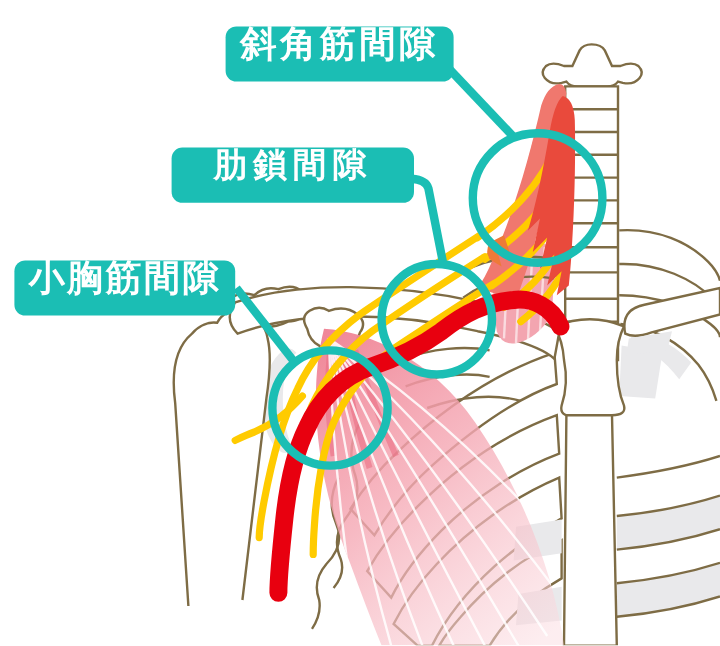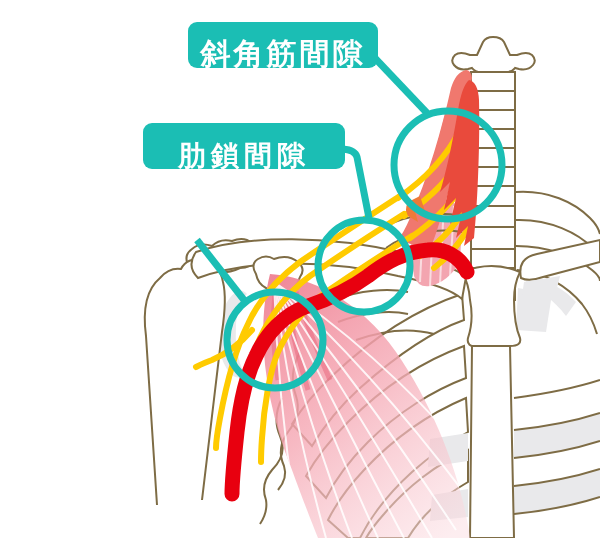--- a/index.html
+++ b/index.html
@@ -3,21 +3,21 @@
 <meta charset="utf-8">
 <style>
   html,body{margin:0;padding:0;background:#fff;}
   #stage{
     position:relative;width:600px;height:538px;overflow:hidden;
     background:var(--background,#fff);
     font-family:"Liberation Sans","DejaVu Sans",sans-serif;
   }
   #anatomy-svg{position:absolute;left:0;top:0;}
   .callout{
-    position:absolute;display:flex;align-items:flex-end;justify-content:center;
+    position:absolute;display:flex;align-items:flex-start;justify-content:center;
     background:var(--label-bg,#1bbeb4);color:var(--label-text,#fff);
     border-radius:9px;font-weight:bold;line-height:1;white-space:nowrap;
   }
   .callout span{transform:translateY(1px);}
   #label-scalene{left:188px;top:22px;width:190px;height:46px;font-size:30px;letter-spacing:3px;}
   #label-costoclavicular{left:143px;top:123px;width:202px;height:46px;font-size:28px;letter-spacing:5px;}
   #label-pectoralis{left:12px;top:217px;width:184px;height:46px;font-size:30px;letter-spacing:2px;}
   .bone{fill:var(--bone-fill,#fff);stroke:var(--bone-outline,#7e6c45);stroke-width:2;}
   .boneline{fill:none;stroke:var(--bone-outline,#7e6c45);stroke-width:2;}
   .shade{fill:var(--shading-gray,#e9e9eb);stroke:none;}
@@ -183,14 +183,17 @@
     <circle class="ring" cx="275" cy="340" r="48"></circle>
   </g>
 </svg>
 
   <div class="callout" id="label-scalene">
     <span>斜角筋間隙</span>
   </div>
   <div class="callout" id="label-costoclavicular">
     <span>肋鎖間隙</span>
   </div>
+  <div class="callout" id="label-pectoralis">
+    <span>小胸筋間隙</span>
+  </div>
 
 </div>
 
 </body></html>

